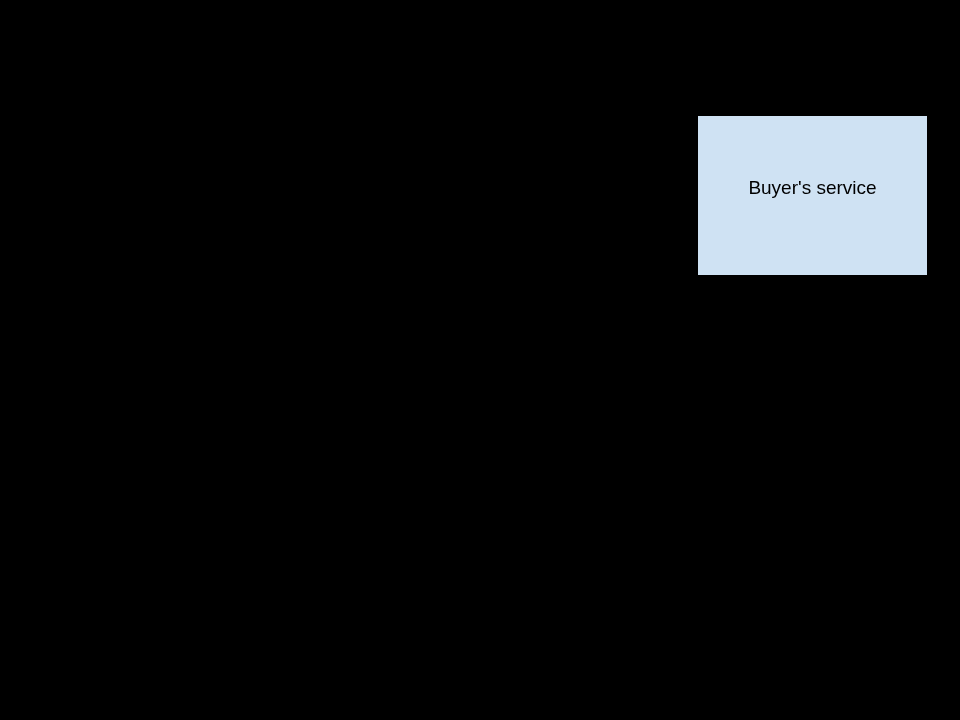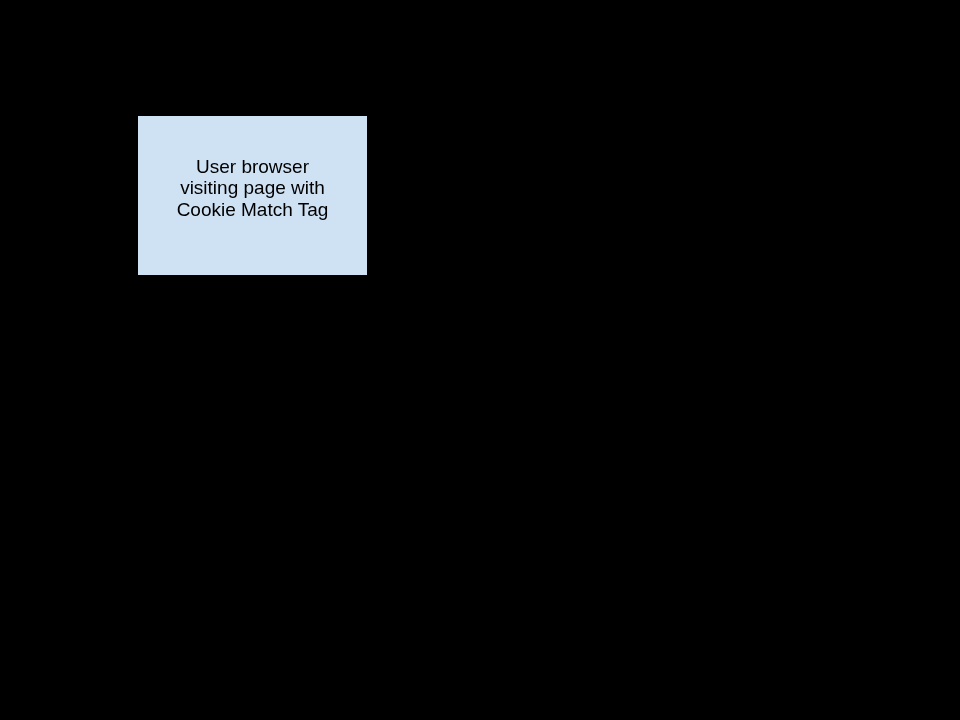--- a/index.html
+++ b/index.html
@@ -49,21 +49,19 @@
     width: 231px; height: 162px;
     padding-bottom: 17px;
     padding-left: 10px;
   }
 </style>
 </head>
 <body>
 
 <div class="stage">
 
-  <div class="node node-user-browser">
-    <span>User browser</span>
-    <span>visiting page with</span>
-    <span>Cookie Match Tag</span>
+
+  <div class="node node-buyers-service">
+    <span>Buyer's service</span>
   </div>
-
 
 
 </div>
 
 </body></html>

